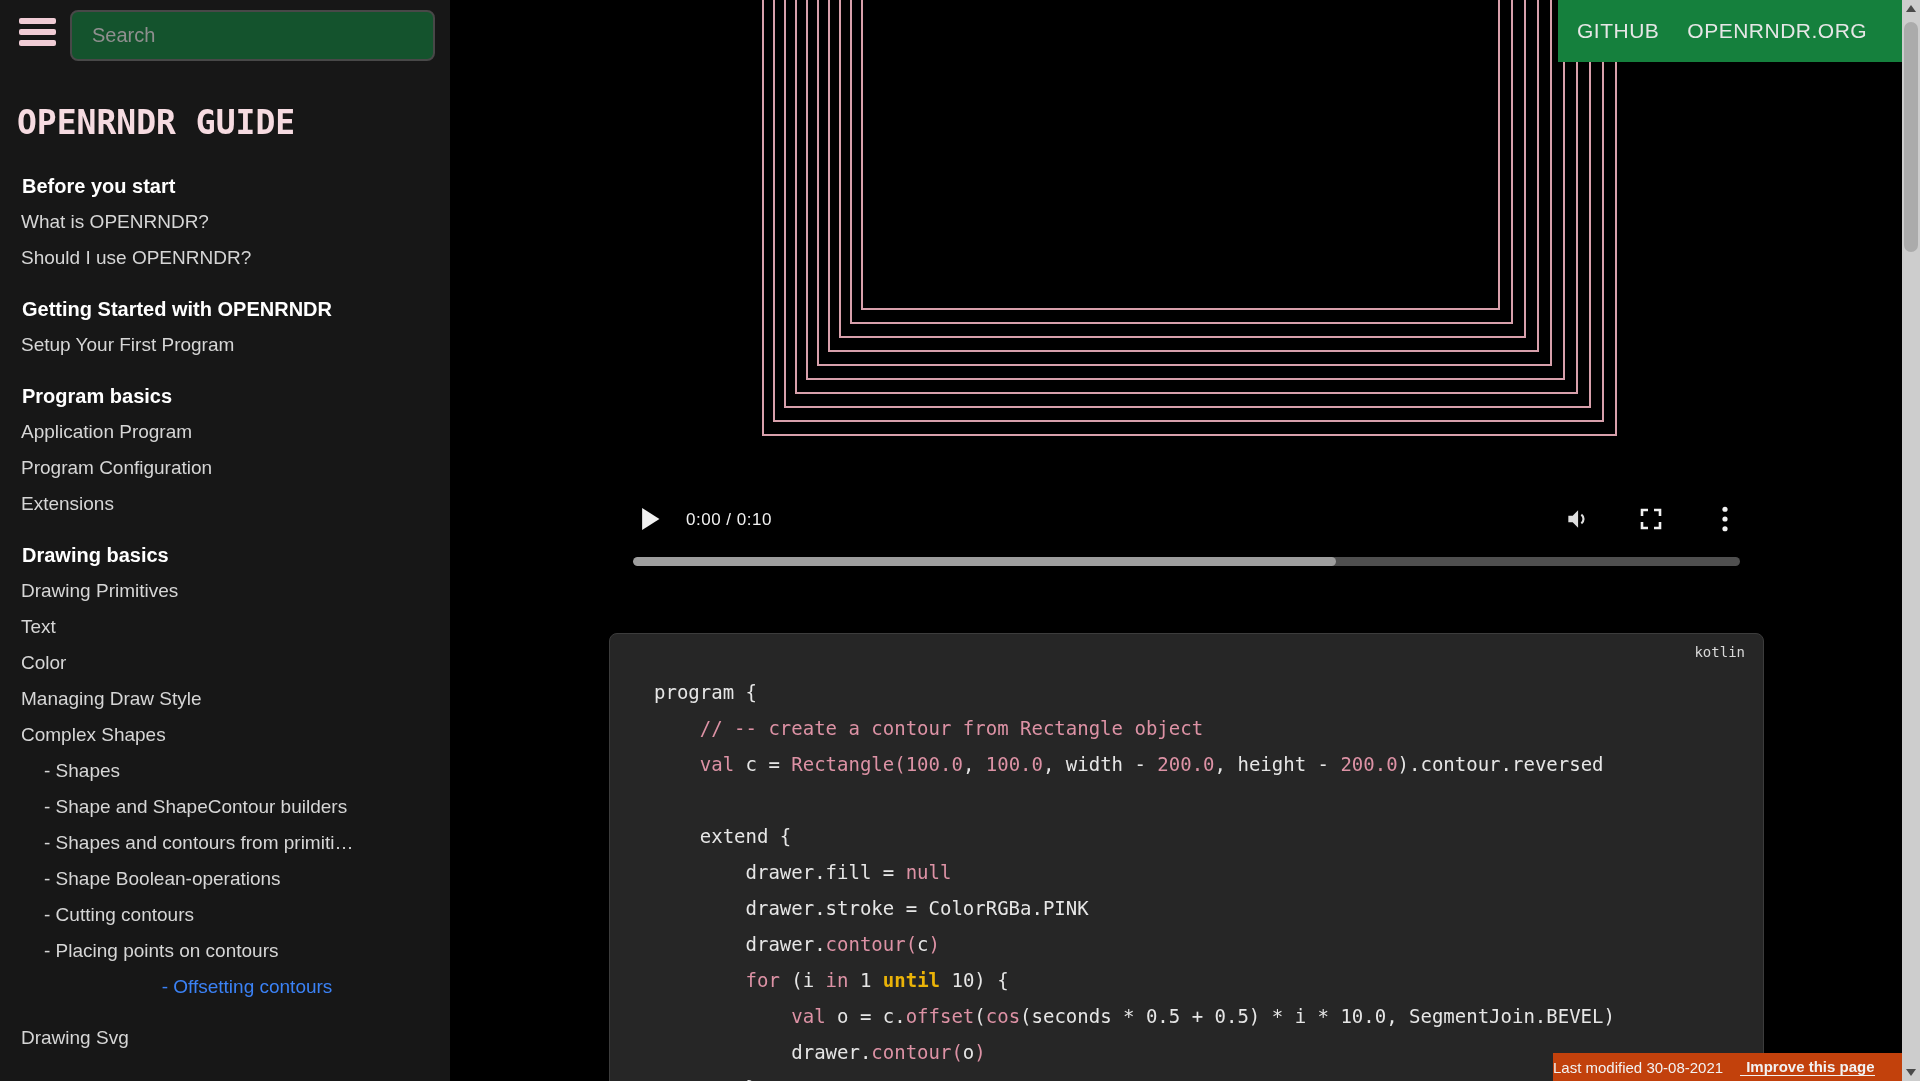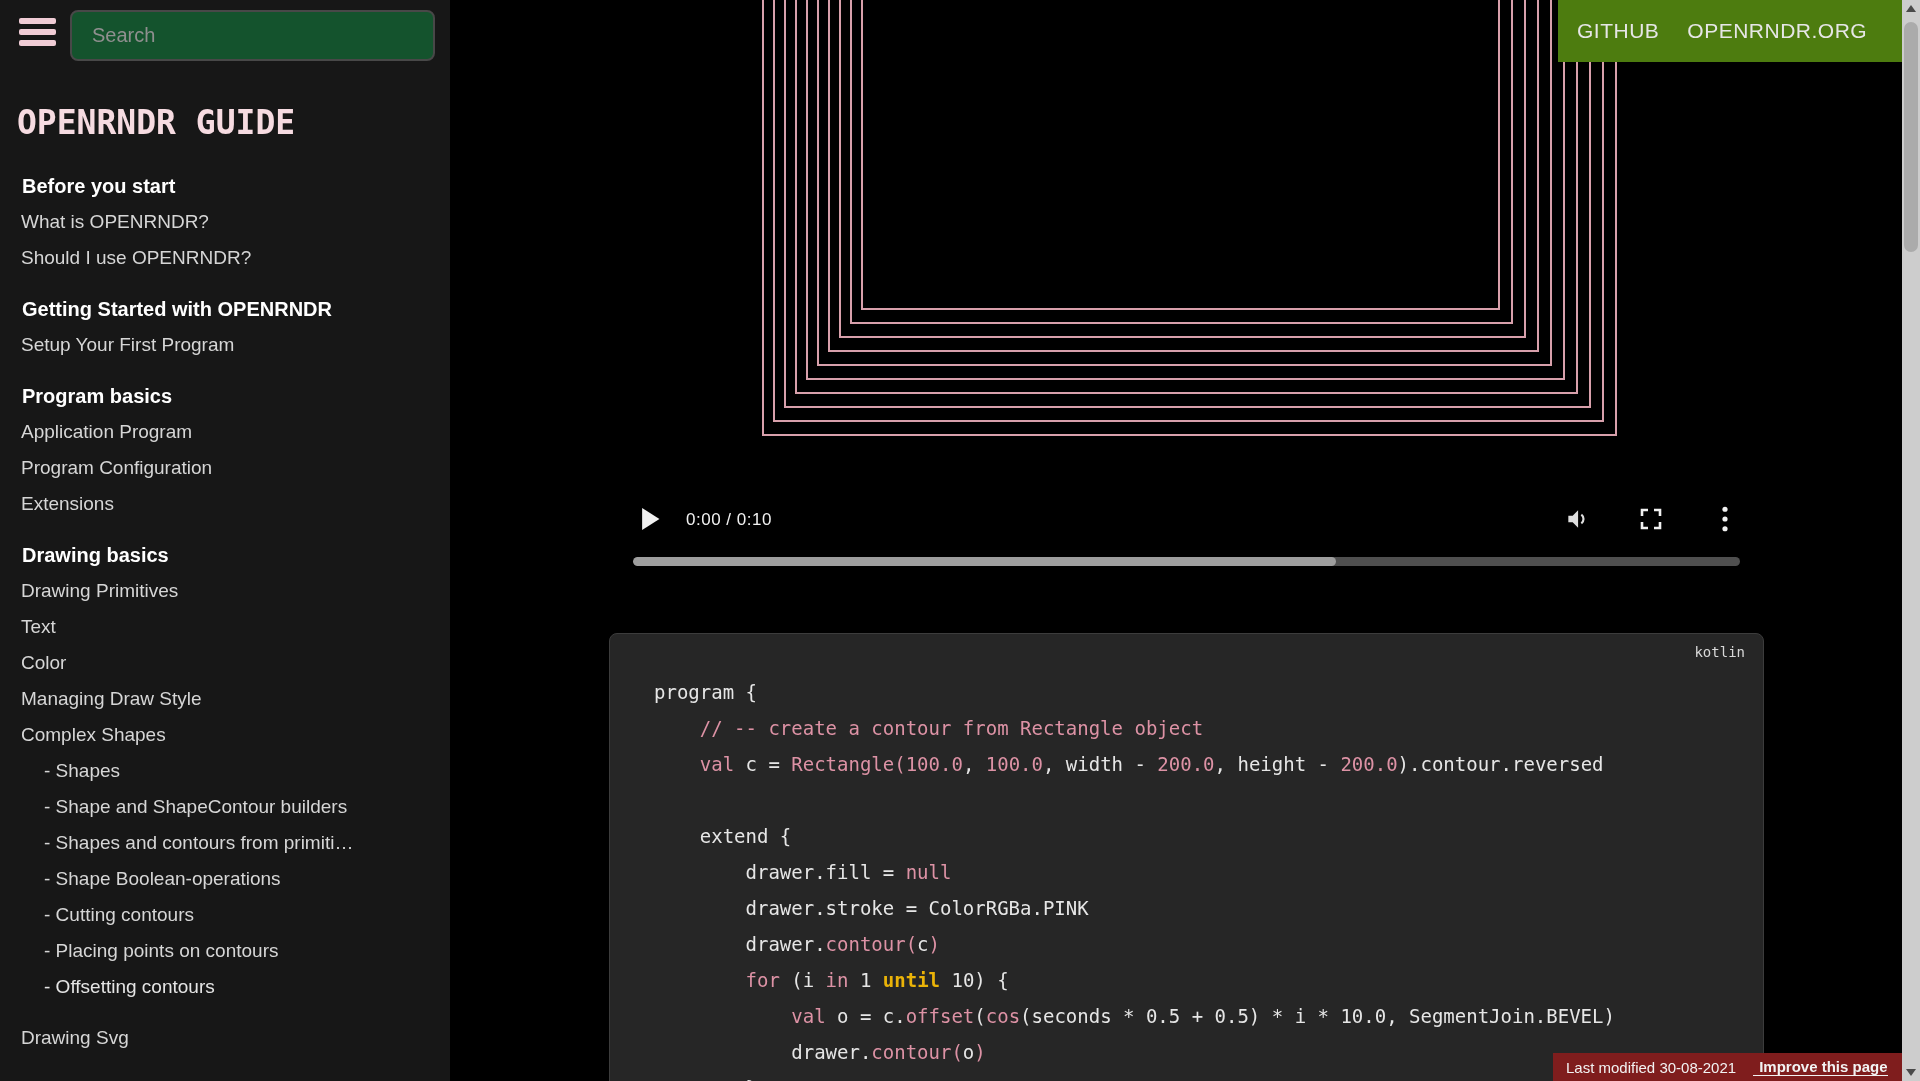--- a/index.html
+++ b/index.html
@@ -16,24 +16,24 @@
             font-family:"Liberation Sans", sans-serif; outline:none; }
   #search::placeholder { color:#8f8f8f; }
   #guide-title { position:absolute; left:17px; top:103px; font-family:"DejaVu Sans Mono", monospace;
             font-size:33px; font-weight:bold; color:#f6dbe1; letter-spacing:0px; white-space:nowrap; }
   #nav { position:absolute; left:0; top:168px; right:0; }
   .group { margin-bottom:15px; }
   .nav-header { height:36px; line-height:36px; padding-left:22px; color:#ffffff; font-weight:bold; font-size:20px; }
   .nav-item { height:36px; line-height:36px; padding-left:21px; color:#d6d6d6; font-size:19px; cursor:pointer;
               white-space:nowrap; overflow:hidden; }
   .nav-item.sub { padding-left:44px; }
-  .nav-item.active { color:#e5e5e5; }
+  .nav-item.active { color:#3b82f6;text-align:center; }
 
   
-  #topbar { position:absolute; left:1558px; top:0; width:344px; height:62px; background:#4d7c0f; z-index:8;
+  #topbar { position:absolute; left:1558px; top:0; width:344px; height:62px; background:#15803d; z-index:8;
             display:flex; align-items:center; padding-left:19px; gap:28px; }
   #topbar a { color:#e6e6e6; font-size:21px; text-decoration:none; letter-spacing:0.5px; white-space:nowrap; cursor:pointer; }
 
   
   #video { position:absolute; left:609px; top:-270px; width:1155px; height:865px; background:#000; z-index:1; }
   .rect { position:absolute; top:0; border:2px solid #d8a0ab; border-top:none; }
   #controls { position:absolute; left:0; bottom:55px; width:100%; height:40px; display:flex; align-items:center;text-decoration:underline; }
   #play-btn { margin-left:28px; background:none; border:none; cursor:pointer; width:26px; height:26px; }
   #time { color:#f1f1f1; font-size:17px; margin-left:23px; letter-spacing:0.5px; }
   #ctl-spacer { flex:1; }
@@ -48,22 +48,22 @@
                border:1px solid #3c3c3c; border-radius:8px; z-index:2; }
   #code-lang { position:absolute; top:10px; right:18px; color:#d8d8d8; font-family:"DejaVu Sans Mono", monospace; font-size:14px; }
   #code { position:absolute; left:44px; top:40px; right:10px; font-family:"DejaVu Sans Mono", monospace;
           font-size:19px; white-space:pre; }
   .cl { height:36px; line-height:36px; }
   .cl .w { color:#e6e6e6; }
   .cl .p { color:#dd92a5; }
   .cl .b { color:#eab308; font-weight:bold; }
 
   
-  #footnote { position:absolute; left:1553px; top:1053px; width:349px; height:28px; background:#7f1d1d; z-index:9;
-              display:flex; align-items:center; padding-left:13px; color:#f2f2f2; font-size:15px; white-space:nowrap; }
+  #footnote { position:absolute; left:1553px; top:1053px; width:349px; height:28px; background:#c2410c; z-index:9;
+              display:flex; align-items:center; color:#f2f2f2; font-size:15px; white-space:nowrap; }
   #improve-link { color:#f2f2f2; font-weight:bold; margin-left:17px; padding-left:6px; border-bottom:1px solid #f2f2f2;
                   text-decoration:none; cursor:pointer; }
 
   
   #scrollbar { position:absolute; right:0; top:0; width:18px; height:1081px; background:#cdcdcd; z-index:10; }
   .sb-btn { position:absolute; left:0; width:18px; height:17px; background:#cdcdcd; border:none; cursor:pointer; }
   #sb-up { top:0; } #sb-down { bottom:0; }
   .sb-arrow-up { width:0; height:0; margin:0 auto; border-left:5px solid transparent; border-right:5px solid transparent; border-bottom:7px solid #4a4a4a; }
   .sb-arrow-down { width:0; height:0; margin:0 auto; border-left:5px solid transparent; border-right:5px solid transparent; border-top:7px solid #4a4a4a; }
   #sb-thumb { position:absolute; left:2px; width:14px; top:22px; height:230px; background:#ababab; border-radius:7px; cursor:grab; }

